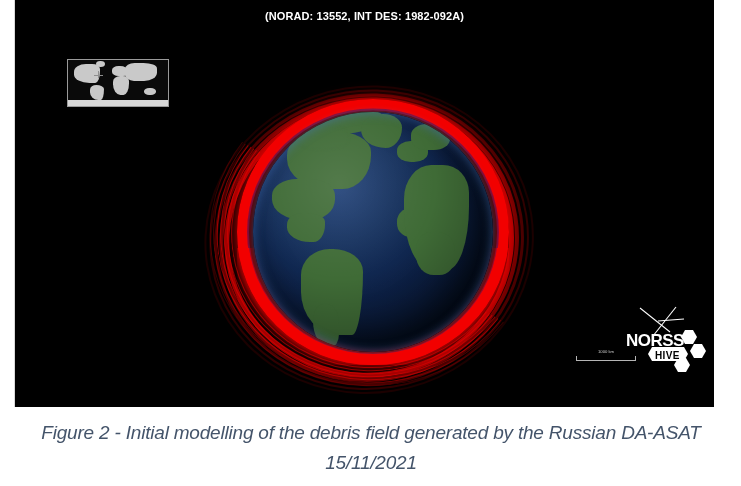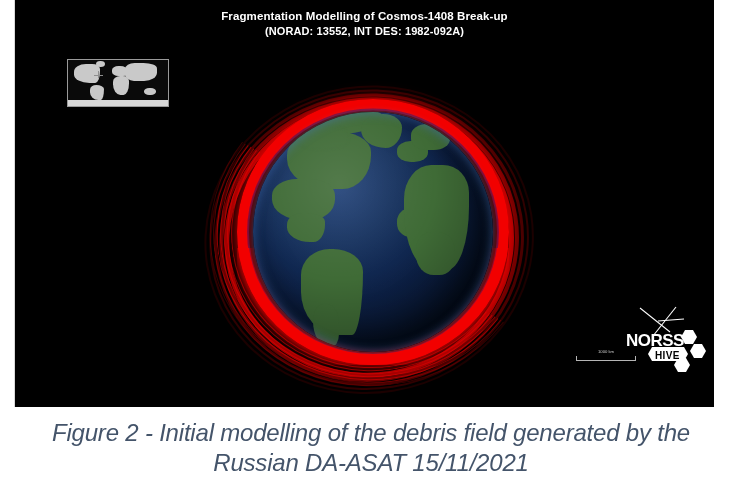--- a/index.html
+++ b/index.html
@@ -336,34 +336,33 @@
   
   #caption {
     position: absolute;
     left: 18px;
     top: 418px;
     width: 706px;
     text-align: center;
     color: #44546a;
     font-family: "Liberation Sans", sans-serif;
     font-style: italic;
-    font-size: 24px;
+    font-size: 19px;
     line-height: 30px;
     letter-spacing: -.2px;
   }
 </style>
 </head>
 <body>
 
 <div id="page">
 
   <div id="viz-panel">
 
     <div id="title-block">
-      <div class="line1">Fragmentation Modelling of Cosmos-1408 Break-up</div>
       <div class="line2">(NORAD: 13552, INT DES: 1982-092A)</div>
     </div>
 
     <div id="map-inset">
       <div class="map-frame">
         <div class="land ant"></div>
         <div class="land grn"></div>
         <div class="land na"></div>
         <div class="land sa"></div>
         <div class="land eu"></div>

